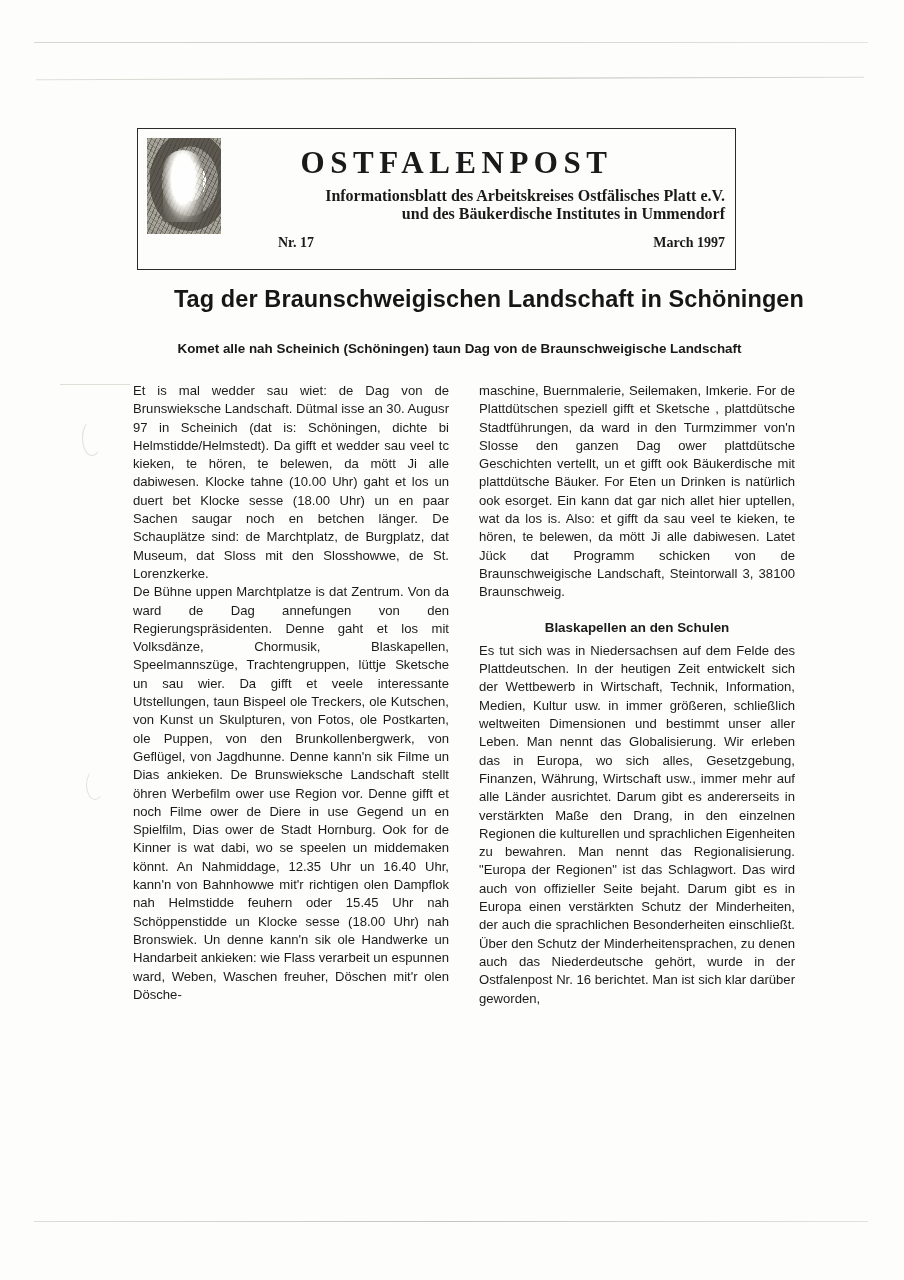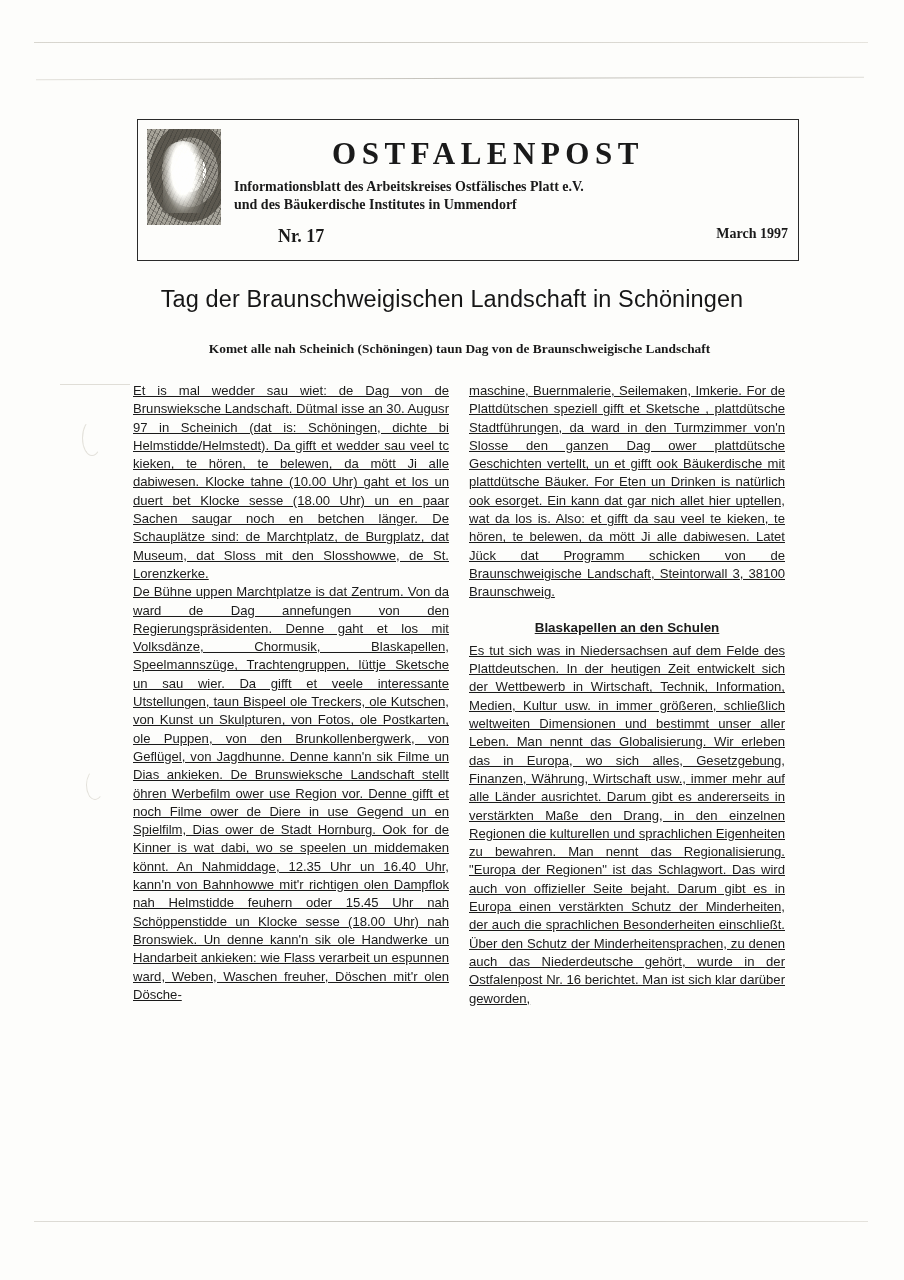--- a/index.html
+++ b/index.html
@@ -62,22 +62,22 @@
     top: 384px;
     width: 70px;
     height: 1px;
     background: #e0ded7;
   }
 
   
   .masthead {
     position: absolute;
     left: 137px;
-    top: 119px;
-    width: 662px;
+    top: 128px;
+    width: 599px;
     height: 142px;
     border: 1.5px solid #2a2a2a;
     box-sizing: border-box;
   }
   .masthead-inner {
     position: relative;
     width: 100%;
     height: 100%;
   }
   .logo {
@@ -113,83 +113,82 @@
     font-size: 31px;
     font-weight: bold;
     letter-spacing: 5.5px;
     padding-left: 40px;
   }
   .subtitle {
     position: absolute;
     left: 96px;
     right: 10px;
     top: 58px;
-    text-align: left;
+    text-align: right;
     font-family: "Liberation Serif", serif;
-    font-size: 14px;
+    font-size: 16px;
     font-weight: bold;
     line-height: 18px;
   }
   .issue-row {
     position: absolute;
     left: 0;
     right: 0;
     top: 106px;
     height: 22px;
   }
   .issue-no {
     position: absolute;
     left: 140px;
     top: 0;
-    font-size: 18px;
+    font-size: 14px;
     font-weight: bold;
   }
   .issue-date {
     position: absolute;
     right: 10px;
     top: 0;
     font-size: 14px;
     font-weight: bold;
   }
 
   
   .headline {
     position: absolute;
     left: 100px;
     right: 100px;
     top: 286px;
-    text-align: center;
+    text-align: right;
     font-family: "Liberation Sans", sans-serif;
     font-size: 23.5px;
-    font-weight: normal;
+    font-weight: bold;
     letter-spacing: 0.1px;
     color: #161616;
   }
   .subhead {
     position: absolute;
     left: 120px;
     right: 105px;
     top: 341px;
     text-align: center;
-    font-family: Liberation Serif, serif;
+    font-family: Liberation Sans, sans-serif;
     font-size: 13.4px;
     font-weight: bold;
     color: #191919;
   }
 
   
   .columns {
     position: absolute;
     left: 133px;
     top: 382px;
     width: 668px;
     height: 700px;
     display: flex;
-    gap: 20px;
-    text-decoration: underline;
+    gap: 30px;
   }
   .col {
     width: 316px;
     font-family: "Liberation Sans", sans-serif;
     font-size: 13.1px;
     line-height: 18.3px;
     text-align: justify;
     color: #1b1b1b;
     -webkit-hyphens: auto;
     hyphens: auto;

